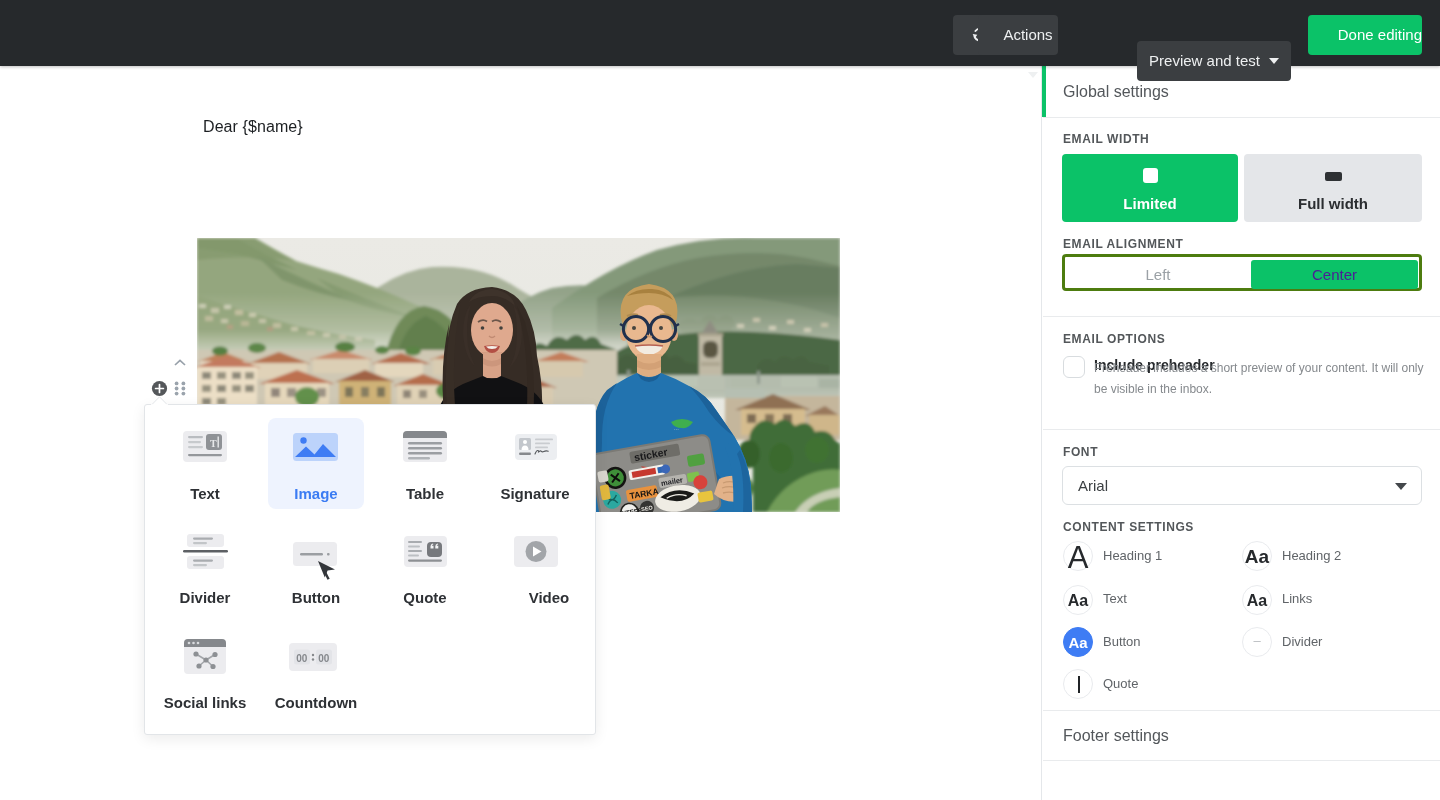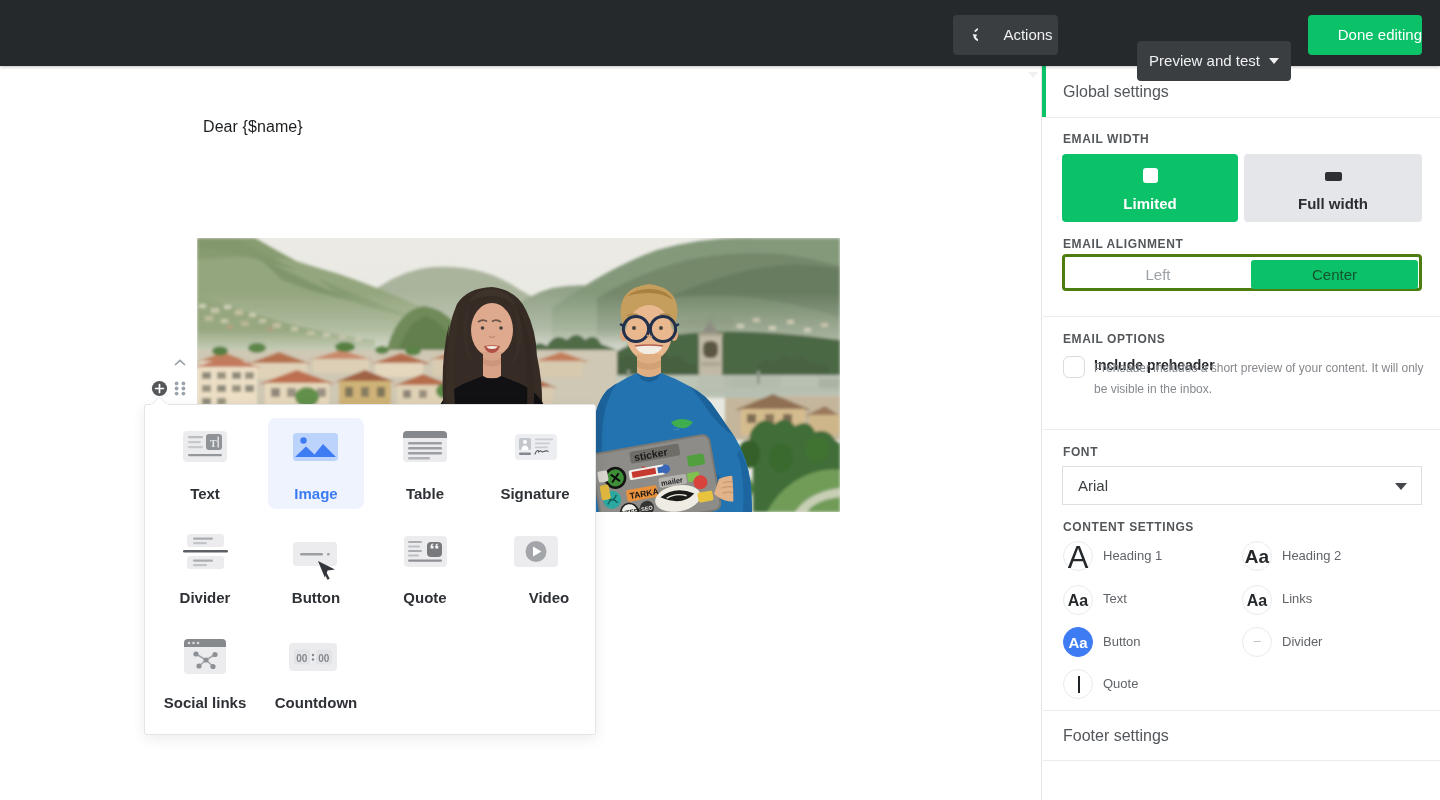--- a/index.html
+++ b/index.html
@@ -493,32 +493,32 @@
   </div>
 
   <div class="abs" style="left:202px; top:88px; width:178px; height:68px; background:#e4e6e9; border-radius:4px;">
     <div class="abs" style="left:81px; top:18px; width:17px; height:9px; background:#2e3134; border-radius:2px;"></div>
     <div class="abs" style="left:0; top:41px; width:178px; text-align:center; color:#2b2e31; font-size:15px; font-weight:bold;">Full width</div>
   </div>
 
   <div class="slabel" style="left:21px; top:171px;">EMAIL ALIGNMENT</div>
   <div class="abs" style="left:20px; top:188px; width:360px; height:37px; border:3px solid #4d7c0f; border-radius:4px; background:#fff;">
     <div class="abs" style="left:0; top:0; width:186px; text-align:center; line-height:35px; color:#9ba1a6; font-size:15px;">Left</div>
-    <div class="abs" style="left:186px; top:3px; width:167px; height:29px; background:#0bc268; border-radius:3px; color:#14532d; font-size:15px; text-align:center; line-height:29px;">Center</div>
+    <div class="abs" style="left:186px; top:3px; width:167px; height:29px; background:#0bc268; border-radius:3px; color:#4c1d95; font-size:15px; text-align:center; line-height:29px;">Center</div>
   </div>
 
   <div class="sdivider" style="top:250px;"></div>
   <div class="slabel" style="left:21px; top:266px;text-align:right;">EMAIL OPTIONS</div>
   <div class="abs" style="left:21px; top:290px; width:22px; height:22px; border:1.5px solid #d8dcdf; border-radius:6px; background:#fff;"></div>
   <div class="abs" style="left:52px; top:291px; font-size:14px; font-weight:bold; color:#26292c;">Include preheader</div>
   <div class="abs" style="left:52px; top:292px; font-size:12px; color:#85898d; line-height:20.5px;">Preheader includes a short preview of your content. It will only<br>be visible in the inbox.</div>
 
   <div class="sdivider" style="top:363px;"></div>
   <div class="slabel" style="left:21px; top:379px;">FONT</div>
-  <div class="abs" style="left:20px; top:400px; width:360px; height:39px; border:1px solid #dce0e3; border-radius:0; background:#fff;">
+  <div class="abs" style="left:20px; top:400px; width:360px; height:39px; border:1px solid #dce0e3; border-radius:6px; background:#fff;">
     <div class="abs" style="left:15px; top:0; line-height:37px; font-size:15px; color:#3c4043;">Arial</div>
     <div class="abs" style="right:14px; top:16px; width:0; height:0; border-left:6px solid transparent; border-right:6px solid transparent; border-top:7px solid #43474b;"></div>
   </div>
 
   <div class="slabel" style="left:21px; top:454px;">CONTENT SETTINGS</div>
 
   <div class="circ" style="left:21px; top:475px; font-size:31px; font-weight:normal; line-height:31px;">A</div>
   <div class="clabel" style="left:61px; top:482px;">Heading 1</div>
   <div class="circ" style="left:200px; top:475px; font-size:19px; font-weight:bold; line-height:30px;">Aa</div>
   <div class="clabel" style="left:240px; top:482px;">Heading 2</div>

